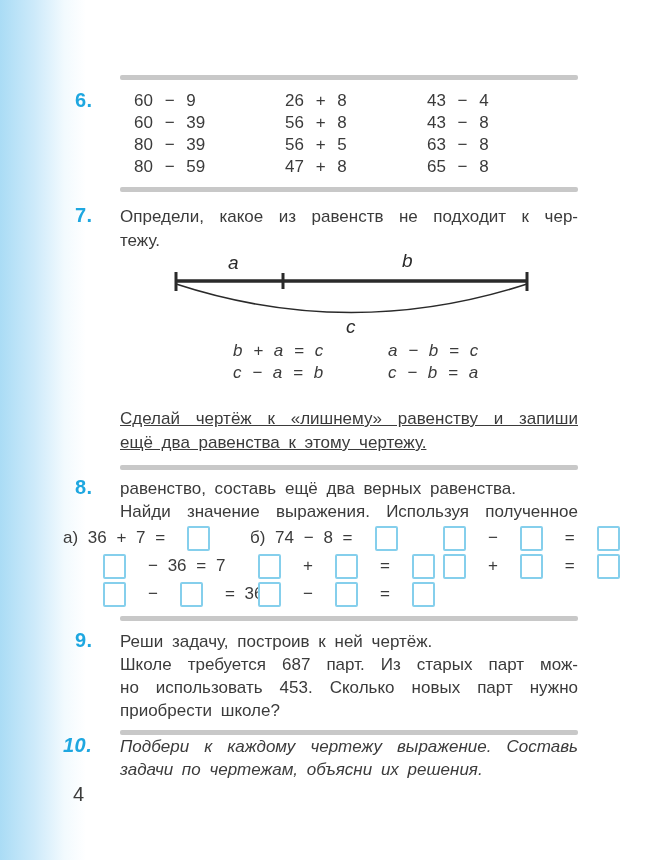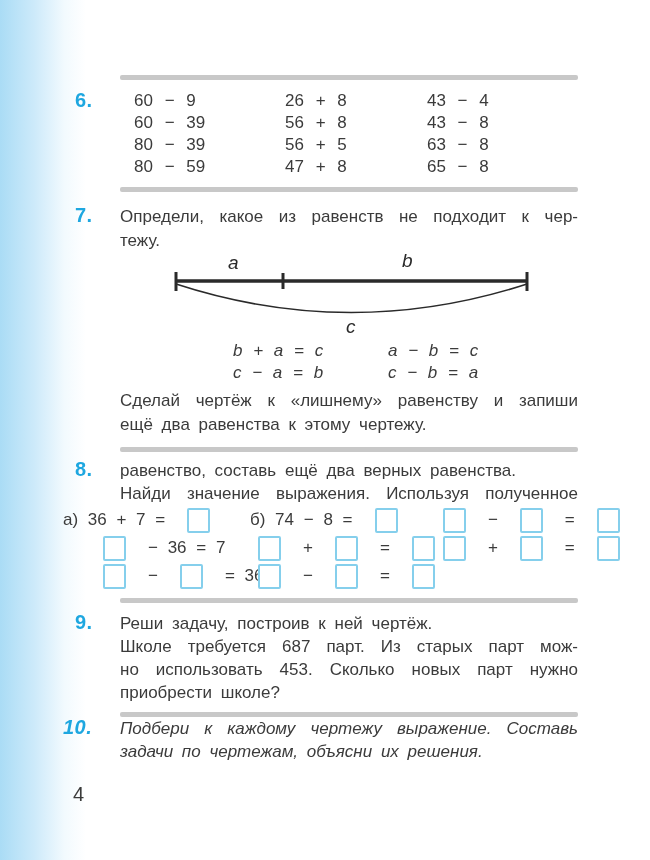--- a/index.html
+++ b/index.html
@@ -44,21 +44,21 @@
   .tline{line-height:23px;word-spacing:4px;}
   .just{text-align:justify;text-align-last:justify;}
   .ex7{margin-top:13px;}
   .ex7 .tline{line-height:24px;}
   
   .diagram{display:block;margin-top:0;}
   
   .eqs{display:flex;margin-left:113px;margin-top:3px;}
   .eqcol{width:155px;}
   .eqline{font-style:italic;line-height:22px;word-spacing:6px;white-space:nowrap;}
-  .followup{margin-top:5px;}
+  .followup{margin-top:23px;text-decoration:underline;}
   
   .ex8{margin-top:7px;}
   .ex8grid{display:flex;margin-left:-57px;margin-top:1px;}
   .ex8col{width:187px;}
   .ex8col:last-child{flex:1;}
   .ex8line{display:flex;align-items:center;gap:22px;height:28px;white-space:nowrap;}
   .ex8col .l1,.ex8col .l2{margin-left:8px;}
   .ex8col.col0 .l1,.ex8col.col0 .l2{margin-left:40px;text-align:center;}
   .tok{word-spacing:5px;}
   .box{

